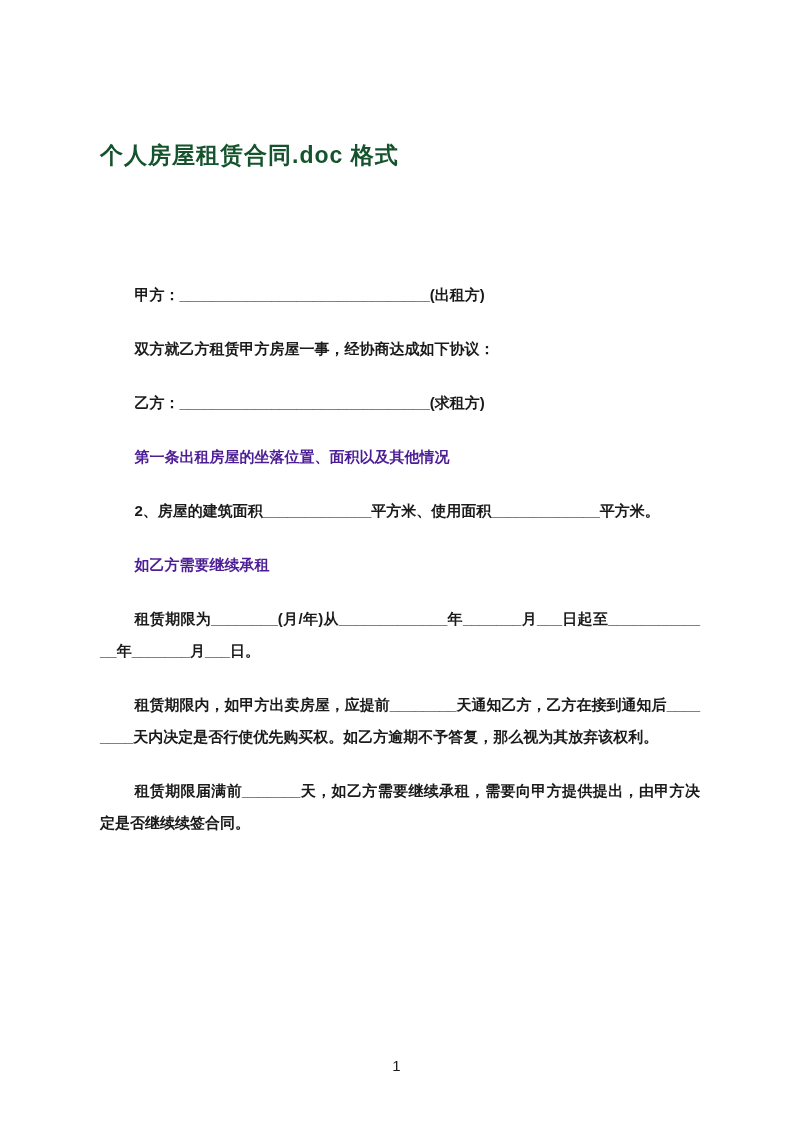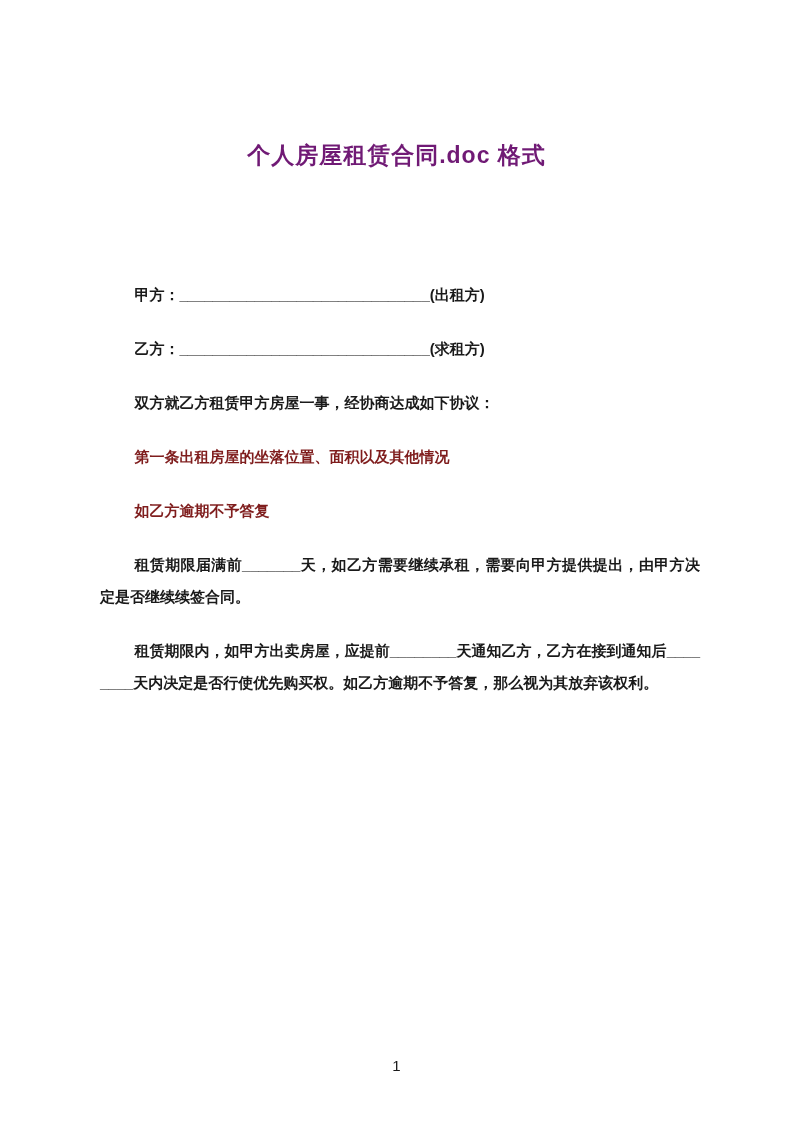--- a/index.html
+++ b/index.html
@@ -13,42 +13,41 @@
     height: 1122px;
     margin: 0 auto;
     background: #ffffff;
     font-family: "Liberation Sans", "DejaVu Sans", sans-serif;
     color: #1a1a1a;
     overflow: hidden;
     box-sizing: border-box;
   }
   .doc-title {
     margin: 140px 100px 0 100px;
-    text-align: center;
     font-size: 23px;
     font-weight: bold;
     letter-spacing: 1px;
-    color: #701a75;
+    color: #14532d;
   }
   .content {
     margin: 108px 93px 0 100px;
   }
   .para {
     font-size: 15px;
     line-height: 32px;
     margin: 0 0 22px 0;
     text-indent: 2.3em;
     text-align: justify;
     font-weight: 600;
     color: #1a1a1a;
     word-break: break-all;
   }
   .para.heading {
     font-weight: 700;
-    color: #7f1d1d;
+    color: #4c1d95;
   }
   .page-number {
     position: absolute;
     left: 0;
     right: 0;
     bottom: 48px;
     text-align: center;
     font-size: 15px;
     font-weight: 400;
     color: #1a1a1a;
@@ -58,34 +57,36 @@
 <body>
 
 <div class="page">
 
   <h1 class="doc-title">个人房屋租赁合同.doc 格式</h1>
 
   <div class="content">
 
     <p class="para">甲方：______________________________(出租方)</p>
 
+    <p class="para">双方就乙方租赁甲方房屋一事，经协商达成如下协议：</p>
+
     <p class="para">乙方：______________________________(求租方)</p>
-
-    <p class="para">双方就乙方租赁甲方房屋一事，经协商达成如下协议：</p>
 
     <p class="para heading">第一条出租房屋的坐落位置、面积以及其他情况</p>
 
 
+    <p class="para">2、房屋的建筑面积_____________平方米、使用面积_____________平方米。</p>
 
 
-    <p class="para heading">如乙方逾期不予答复</p>
+    <p class="para heading">如乙方需要继续承租</p>
 
+    <p class="para">租赁期限为________(月/年)从_____________年_______月___日起至_____________年_______月___日。</p>
+
+    <p class="para">租赁期限内，如甲方出卖房屋，应提前________天通知乙方，乙方在接到通知后________天内决定是否行使优先购买权。如乙方逾期不予答复，那么视为其放弃该权利。</p>
 
     <p class="para">租赁期限届满前_______天，如乙方需要继续承租，需要向甲方提供提出，由甲方决定是否继续续签合同。</p>
-
-    <p class="para">租赁期限内，如甲方出卖房屋，应提前________天通知乙方，乙方在接到通知后________天内决定是否行使优先购买权。如乙方逾期不予答复，那么视为其放弃该权利。</p>
 
 
   </div>
 
   <div class="page-number">1</div>
 
 </div>
 
 </body></html>

